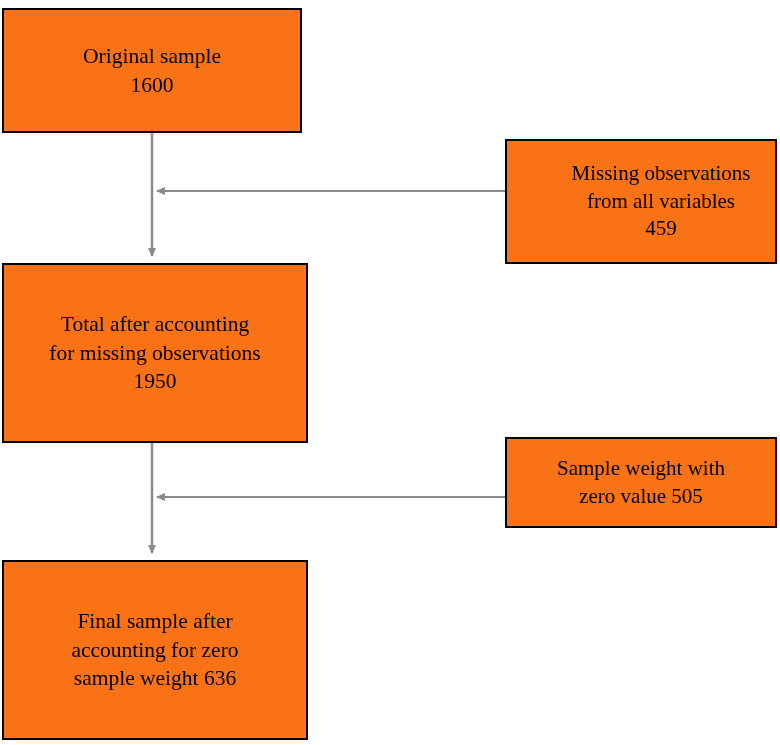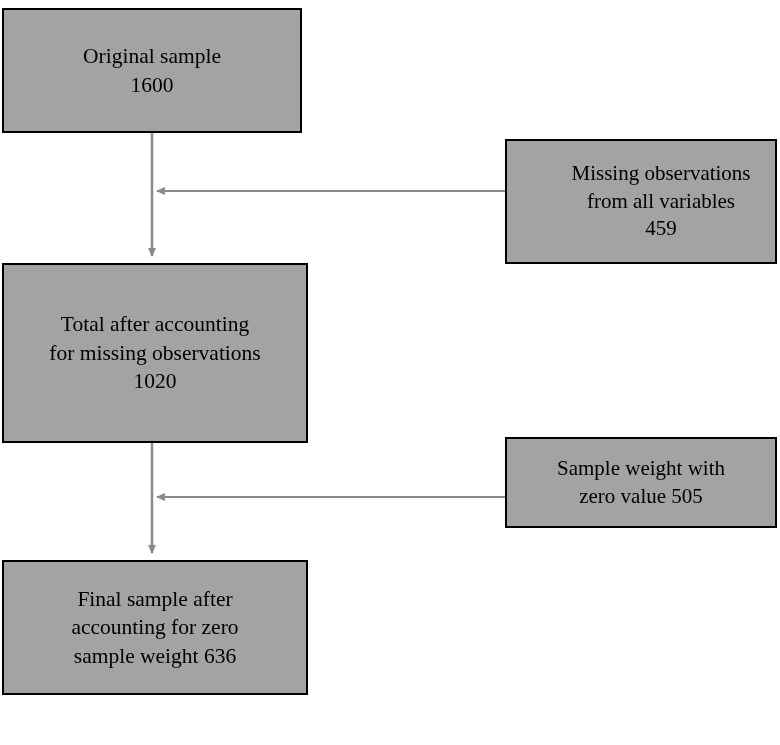--- a/index.html
+++ b/index.html
@@ -15,21 +15,21 @@
     position: relative;
     width: 780px;
     height: 745px;
     background: #ffffff;
     overflow: hidden;
   }
   .node {
     position: absolute;
     box-sizing: border-box;
     border: 2px solid #000000;
-    background: #a3a3a3;
+    background: #f97316;
     display: flex;
     align-items: center;
     justify-content: center;
     text-align: center;
     line-height: 1.32;
     font-size: 21px;
     color: #000000;
     padding: 4px 8px;
     white-space: pre-line;
   }
@@ -76,27 +76,27 @@
 
   <div class="node node-side" style="left:505px; top:139px; width:272px; height:125px;padding-left:48px;">
     <span>Missing observations
 from all variables
 459</span>
   </div>
 
   <div class="node node-main" style="left:2px; top:263px; width:306px; height:180px;">
     <span>Total after accounting
 for missing observations
-1020</span>
+1950</span>
   </div>
 
   <div class="node node-side" style="left:505px; top:437px; width:272px; height:91px;">
     <span>Sample weight with
 zero value 505</span>
   </div>
 
-  <div class="node node-main" style="left:2px; top:560px; width:306px; height:135px;">
+  <div class="node node-main" style="left:2px; top:560px; width:306px; height:180px;">
     <span>Final sample after
 accounting for zero
 sample weight 636</span>
   </div>
 
 </div>
 
 </body></html>

